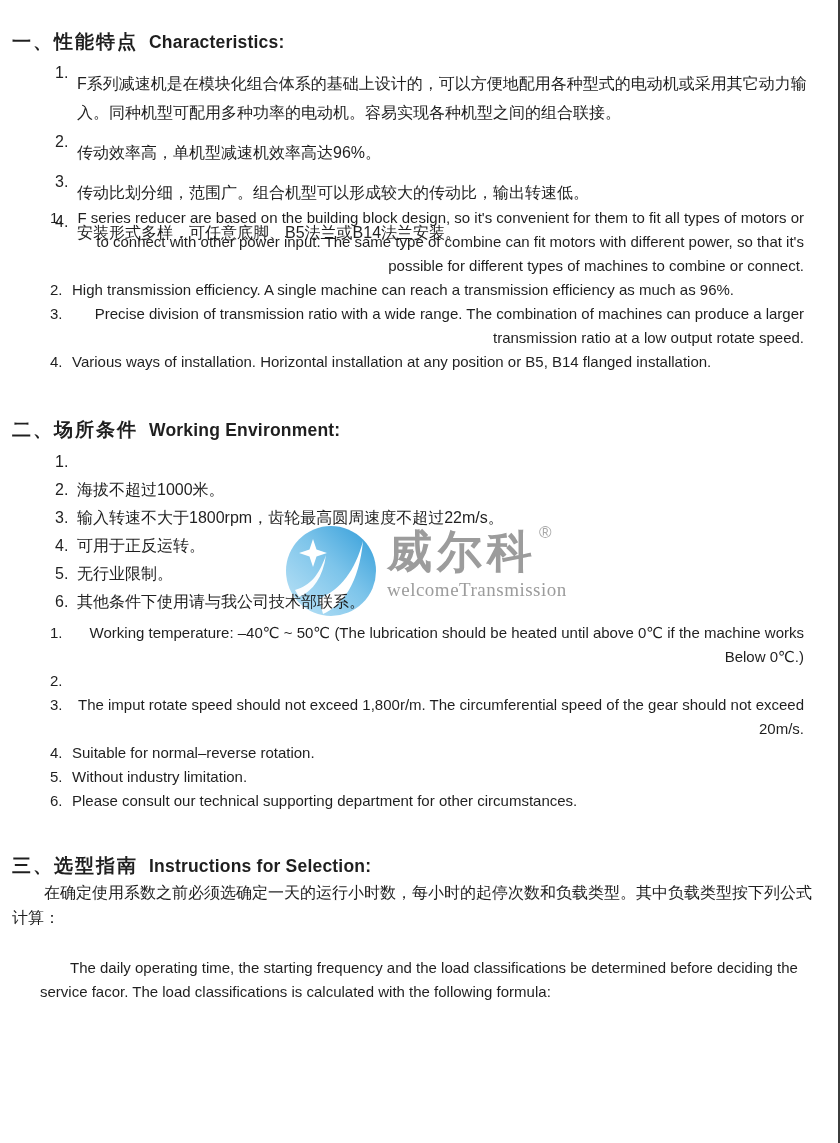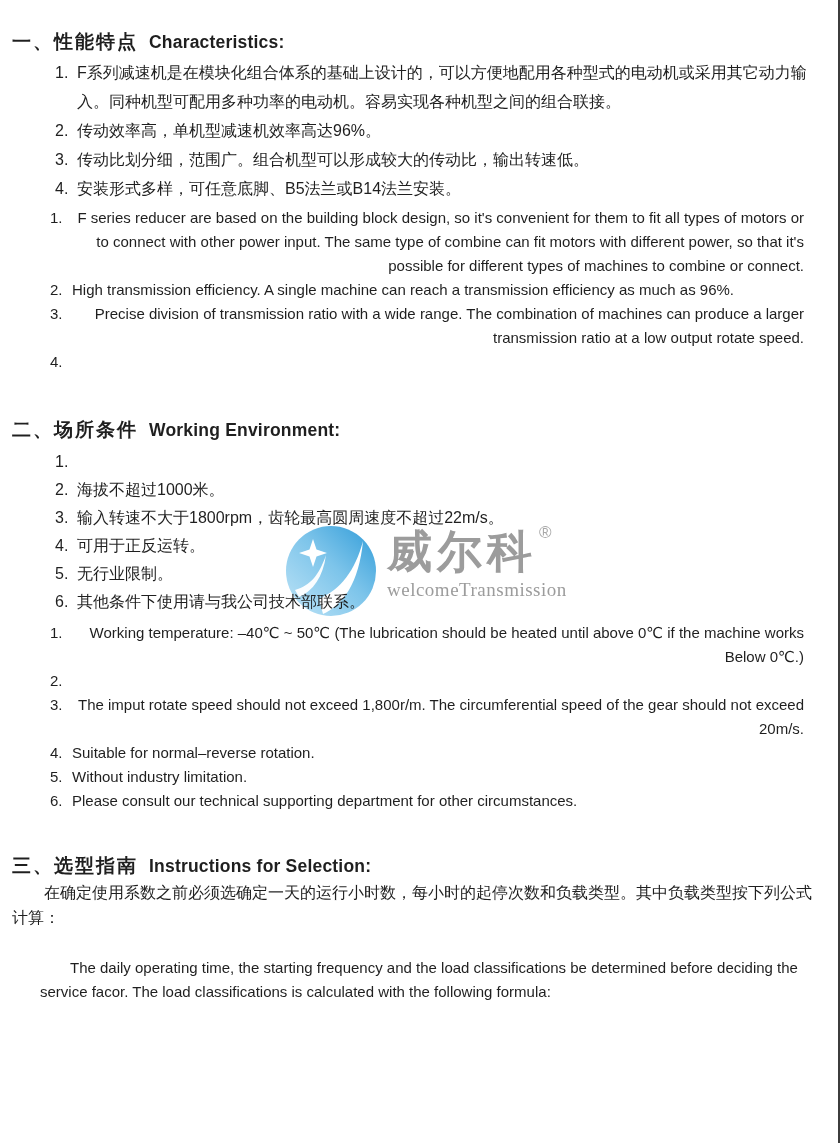--- a/index.html
+++ b/index.html
@@ -16,21 +16,21 @@
   .sec-heading{font-weight:bold;white-space:nowrap;z-index:2;}
   .sec-heading .h-cn{font-size:19px;letter-spacing:2px;}
   .sec-heading .h-en{font-size:17.5px;letter-spacing:0.2px;margin-left:11px;}
   
   .nlist{z-index:2;}
   .nlist .li{display:flex;align-items:flex-start;}
   .nlist .num{flex:0 0 auto;white-space:pre;}
   .nlist .txt{flex:0 1 auto;}
   .cn-list{font-size:16px;line-height:29px;}
   .cn-list .num{width:22px;}
-  .cn-list .txt{max-width:750px;}
+  .cn-list .txt{max-width:750px;margin-top:11px;}
   .cn-list2{font-size:16px;line-height:28px;}
   .cn-list2 .num{width:22px;}
   .en-list{font-size:15px;line-height:24px;}
   .en-list .num{width:22px;}
   .en-list .txt{max-width:732px;text-align:right;}
   
   .para-cn{font-size:16px;line-height:25px;text-indent:2em;width:806px;}
   .para-en{font-size:15px;line-height:24px;text-indent:2em;width:806px;}
   
   .wm{display:flex;align-items:flex-start;z-index:1;}
@@ -79,20 +79,21 @@
   <div class="li">
       <span class="num">2.</span>
       <span class="txt">High transmission efficiency. A single machine can reach  a transmission efficiency as much as 96%.</span>
     </div>
   <div class="li">
       <span class="num">3.</span>
       <span class="txt">Precise division of transmission ratio with a wide range. The combination of machines can produce a larger transmission ratio at a low output rotate speed.</span>
     </div>
   <div class="li">
       <span class="num">4.</span>
+      <span class="txt">Various ways of installation. Horizontal installation at any position or B5, B14 flanged installation.</span>
     </div>
 </div>
 
 <h2 class="abs sec-heading" style="top:414px;left:12px;margin:0;">
   <span class="h-cn">二、场所条件</span><span class="h-en">Working Environment:</span>
 </h2>
 
 <div class="abs wm" style="top:525px;left:283px;">
   <svg width="96" height="94" viewBox="0 0 96 94">
     <defs>

